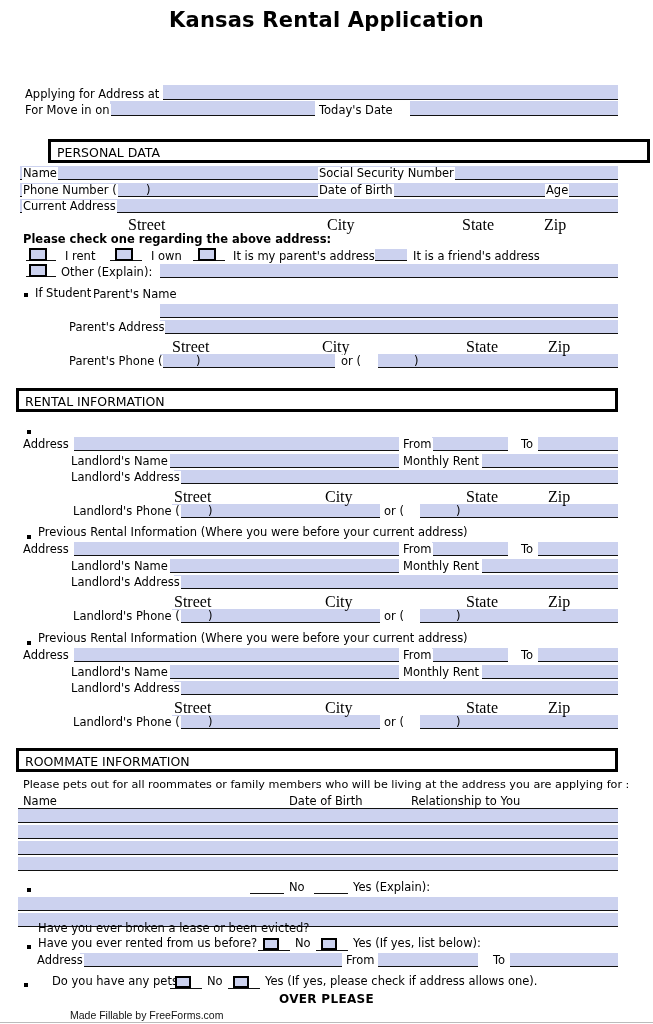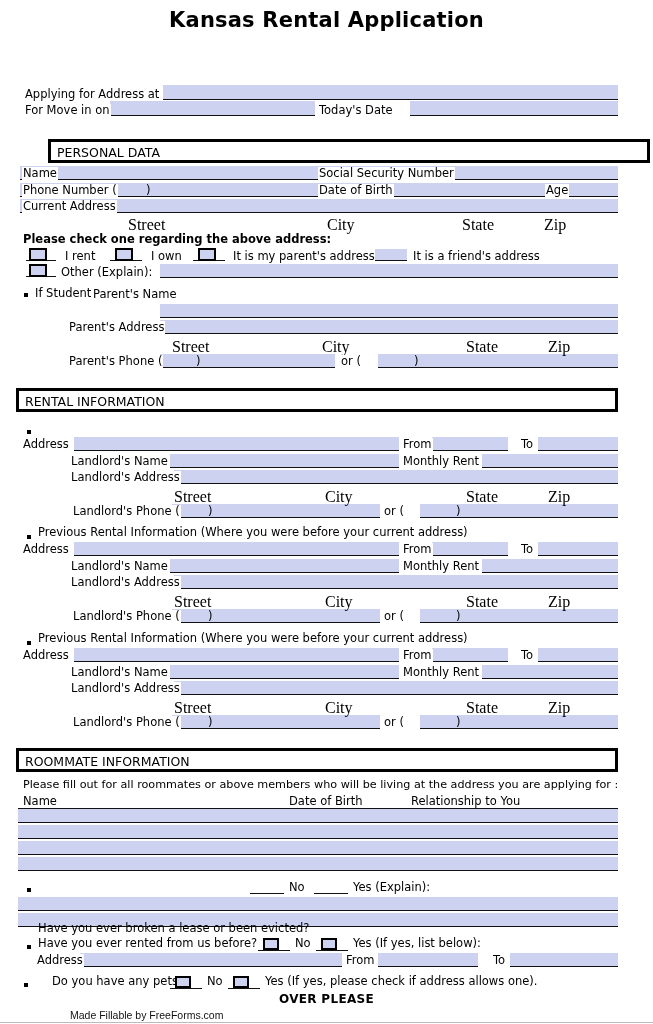--- a/index.html
+++ b/index.html
@@ -239,21 +239,21 @@
   <div class="lbl" style="left:72px;top:716px;">Landlord's Phone (</div>
   <div class="lbl nb" style="left:207px;top:716px;">)</div>
   <div class="lbl" style="left:383px;top:716px;">or (</div>
   <div class="fld u" style="left:420px;top:715px;width:198px;height:13px;"></div>
   <div class="lbl nb" style="left:455px;top:716px;">)</div>
 
   <div class="sec" style="top:748px;">
     <span>ROOMMATE INFORMATION</span>
   </div>
 
-  <div class="lbl nb" style="left:22px;top:778px;font-size:11.2px;">Please fill out for all roommates or above members who will be living at the address you are applying for :</div>
+  <div class="lbl nb" style="left:22px;top:778px;font-size:11.2px;">Please pets out for all roommates or family members who will be living at the address you are applying for :</div>
 
   <div class="lbl nb" style="left:22px;top:795px;">Name</div>
   <div class="lbl nb" style="left:288px;top:795px;">Date of Birth</div>
   <div class="lbl nb" style="left:410px;top:795px;">Relationship to You</div>
   <div class="rule" style="left:18px;top:808px;width:600px;"></div>
 
   <div class="fld u" style="left:18px;top:809px;width:600px;height:13px;"></div>
   <div class="fld u" style="left:18px;top:825px;width:600px;height:13px;"></div>
   <div class="fld u" style="left:18px;top:841px;width:600px;height:13px;"></div>
   <div class="fld u" style="left:18px;top:857px;width:600px;height:13px;"></div>

